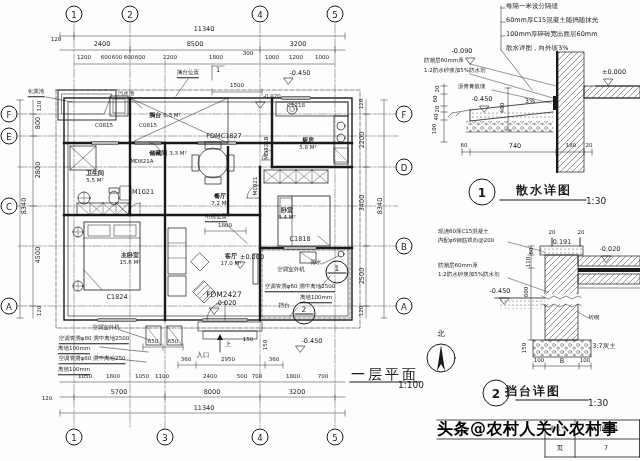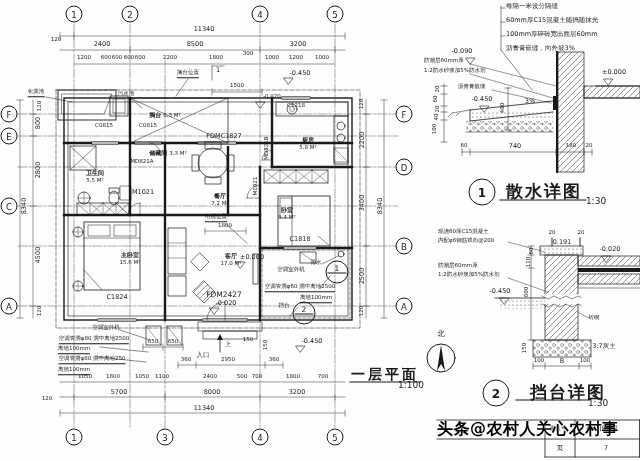--- a/index.html
+++ b/index.html
@@ -3,22 +3,22 @@
 <meta charset="utf-8">
 <style>
   html,body{margin:0;padding:0;background:#e8e8e8;}
   #sheet{position:relative;width:640px;height:461px;background:#fdfdfc;overflow:hidden;
          font-family:"DejaVu Sans","Liberation Sans",sans-serif;color:#1a1a1a;}
   #lines{position:absolute;left:0;top:0;z-index:0;}
   .L{position:absolute;white-space:nowrap;line-height:1;transform:translate(-50%,-50%);z-index:2;}
   .LL{position:absolute;white-space:nowrap;line-height:1;z-index:2;}
   .LR{position:absolute;white-space:nowrap;line-height:1;transform:translate(-50%,-50%) rotate(-90deg);z-index:2;}
   .s5{font-size:5.5px;} .s6{font-size:6.5px;} .s7{font-size:7.5px;} .s9{font-size:9px;}
-  .s11{font-size:17px;font-weight:bold;letter-spacing:2px;}
-  .s13{font-size:14px;font-weight:bold;letter-spacing:3px;}
+  .s11{font-size:12px;font-weight:bold;letter-spacing:2px;font-family:Liberation Mono, monospace;}
+  .s13{font-size:14px;font-weight:normal;letter-spacing:3px;}
   .und{border-bottom:1px solid #1a1a1a;padding-bottom:1px;}
   .ax{position:absolute;width:15px;height:15px;border:1.2px solid #1a1a1a;border-radius:50%;
       background:#fff;font-size:8.5px;display:flex;align-items:center;justify-content:center;
       transform:translate(-50%,-50%);z-index:2;}
   .co{position:absolute;width:21px;height:21px;border:1px solid #1a1a1a;border-radius:50%;
       background:transparent;font-size:7.5px;text-align:center;transform:translate(-50%,-50%);z-index:2;}
   .co::after{content:"";position:absolute;left:1px;right:1px;top:50%;border-top:0.9px solid #1a1a1a;}
   .co span{position:absolute;top:1.5px;left:0;right:0;}
   .dc{position:absolute;width:25px;height:25px;border:1.4px solid #1a1a1a;border-radius:50%;
       background:#fff;font-size:12px;font-weight:bold;display:flex;align-items:center;justify-content:center;
@@ -372,21 +372,21 @@
 <div class="L s5" style="left:186px;top:360px">360</div>
 <div class="L s5" style="left:274px;top:360px">360</div>
 <div class="L s5" style="left:153px;top:342px">650</div>
 <div class="L s5" style="left:173px;top:342px">650</div>
 <div class="L s5" style="left:248px;top:340px">150</div>
 <div class="LR s5" style="left:266px;top:345px">150</div>
 
 <div class="LL s6" style="left:506px;top:3px">每隔一米设分隔缝</div>
 <div class="LL s6" style="left:506px;top:17px">60mm厚C15混凝土随捣随抹光</div>
 <div class="LL s6" style="left:506px;top:31px">100mm厚碎砖宽出面层60mm</div>
-<div class="LL s6" style="left:506px;top:45px">沥青膏嵌缝，向外坡3%</div>
+<div class="LL s6" style="left:506px;top:45px">散水详图，向外坡3%</div>
 <div class="L s6" style="left:462px;top:51px">-0.090</div>
 <div class="LL s5" style="left:424px;top:58px">防潮层60mm厚</div>
 <div class="LL s5" style="left:424px;top:68px">1:2防水砂浆加5%防水剂</div>
 <div class="LL s5" style="left:458px;top:84px">沥青膏嵌缝</div>
 <div class="L s6" style="left:614px;top:72px">±0.000</div>
 <div class="L s6" style="left:482px;top:99px">-0.450</div>
 <div class="LR s5" style="left:503px;top:108px">400</div>
 <div class="L s6" style="left:530px;top:101px">3%</div>
 <div class="LR s5" style="left:438px;top:89px">20</div>
 <div class="LR s5" style="left:436px;top:99px">60</div>
@@ -413,21 +413,21 @@
 <div class="LR s5" style="left:532px;top:251px">60</div>
 <div class="LR s5" style="left:529px;top:262px">110</div>
 <div class="LR s5" style="left:527px;top:292px">600</div>
 <div class="LR s5" style="left:525px;top:348px">150</div>
 <div class="L s5" style="left:594px;top:318px">砖砌</div>
 <div class="L s6" style="left:604px;top:346px">3:7灰土</div>
 <div class="L s5" style="left:539px;top:361px">100</div>
 <div class="L s6" style="left:562px;top:361px">B</div>
 <div class="L s5" style="left:585px;top:361px">100</div>
 <div class="dc" style="left:496px;top:393px">2</div>
-<div class="L s11" style="left:568px;top:392px">挡台详图</div>
+<div class="L s11" style="left:533px;top:392px">挡台详图</div>
 <div class="L s9" style="left:598px;top:403px">1:30</div>
 
 <div class="L s13" style="left:385px;top:374px">一层平面</div>
 <div class="L s9" style="left:411px;top:385px">1:100</div>
 <div class="L s7" style="left:441px;top:334px">北</div>
 <span class="L" style="left:441px;top:358px;width:1px;height:1px"></span>
 
 <div class="L s5" style="left:558px;top:429px">图集号</div>
 <div class="L s6" style="left:602px;top:428px">#ZTJ0P01</div>
 <div class="L s6" style="left:560px;top:448px">页</div>

